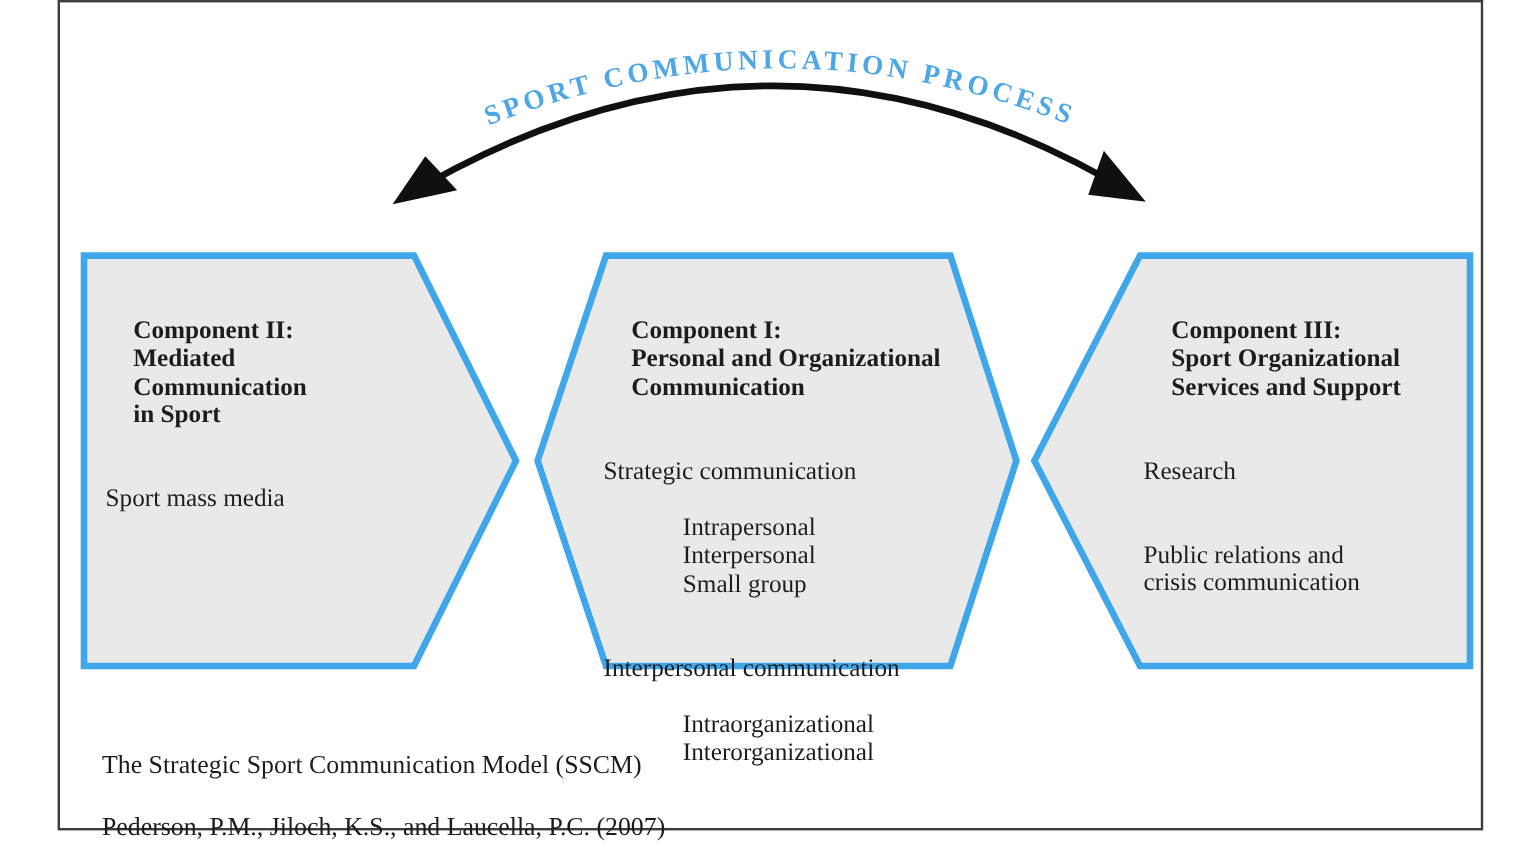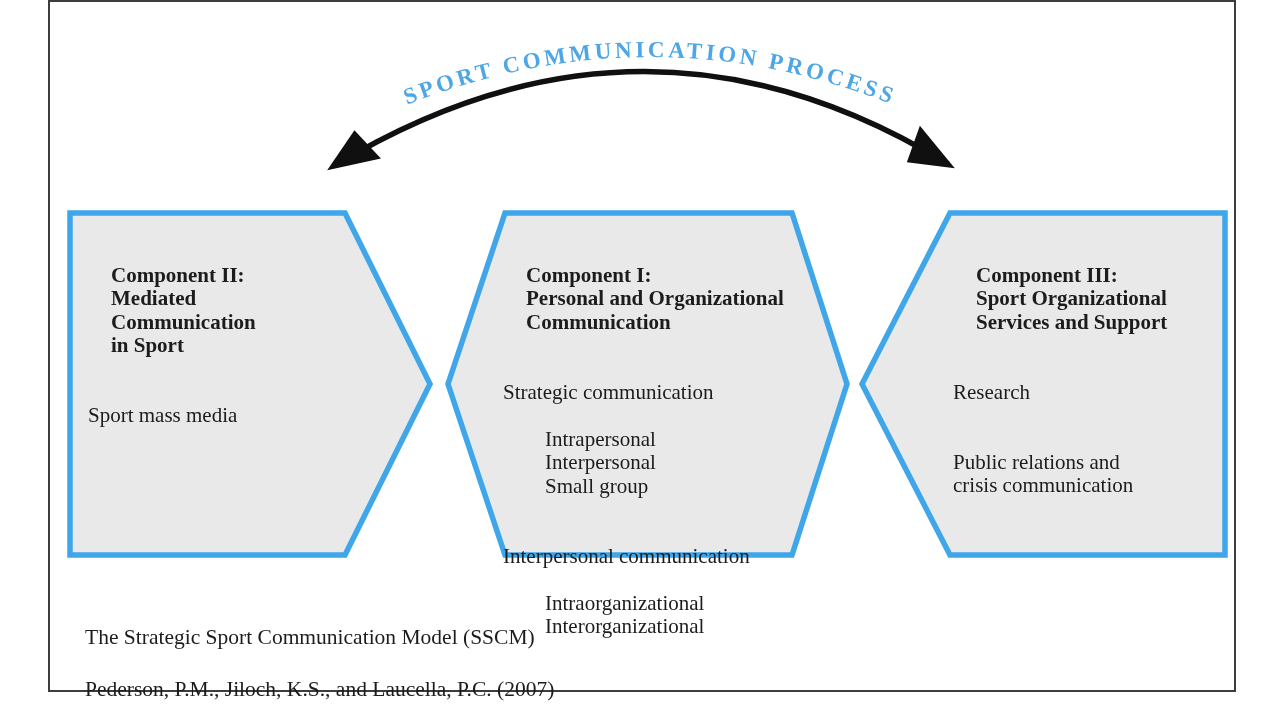--- a/index.html
+++ b/index.html
@@ -49,21 +49,21 @@
   }
   .boxtext {
     position: absolute;
     color: #1c1c1c;
     font-size: 21px;
     line-height: 23.5px;
     white-space: pre-line;
   }
   .hdr { font-weight: bold; margin-left: 23px; }
   .para { margin-top: 23px; }
-  .sub { margin-left: 42px; }
+  .sub { margin-left: 66px; }
   .caption {
     position: absolute;
     left: 85px;
     top: 598px;
     font-size: 21.5px;
     line-height: 26px;
     color: #1c1c1c;
     white-space: pre-line;
   }
   .caption .cap-title { font-weight: normal; }

